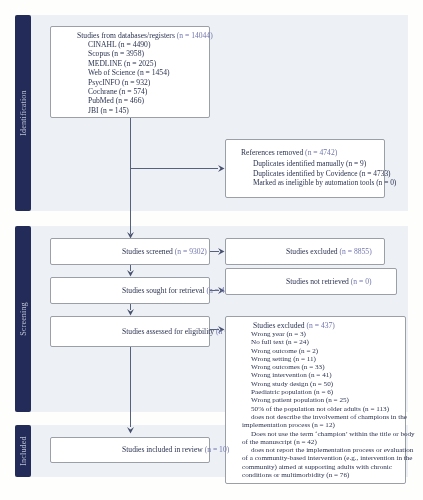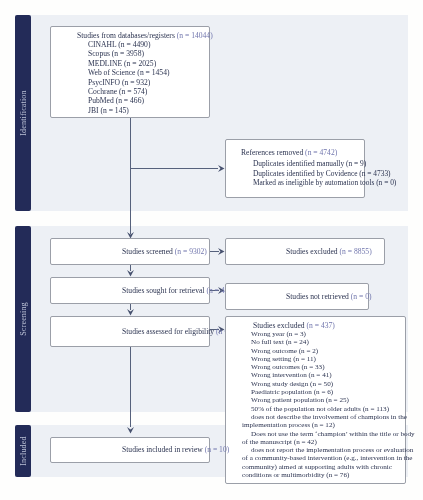--- a/index.html
+++ b/index.html
@@ -82,38 +82,38 @@
         <div>CINAHL (n = 4490)</div>
         <div>Scopus (n = 3958)</div>
         <div>MEDLINE (n = 2025)</div>
         <div>Web of Science (n = 1454)</div>
         <div>PsycINFO (n = 932)</div>
         <div>Cochrane (n = 574)</div>
         <div>PubMed (n = 466)</div>
         <div>JBI (n = 145)</div>
       </div>
     </div>
-<div class="box" style="left:225px;top:139px;width:140px;height:59px">
+<div class="box" style="left:225px;top:139px;width:160px;height:59px">
       <div class="ttl" style="left:3px;top:8px;"><span>References removed</span> <span class="cnt">(n = 4742)</span></div>
       <div class="itms nw" style="left:15px;top:19px;font-size:7.4px;line-height:9.5px;">
         <div>Duplicates identified manually (n = 9)</div>
         <div>Duplicates identified by Covidence (n = 4733)</div>
         <div>Marked as ineligible by automation tools (n = 0)</div>
       </div>
     </div>
 <div class="box" style="left:50px;top:238px;width:160px;height:27px">
       <div class="ctr"><span>Studies screened</span> <span class="cnt">(n = 9302)</span></div>
     </div>
 <div class="box" style="left:225px;top:238px;width:160px;height:27px">
       <div class="lft" style="left:3px;top:50%;transform:translateY(-50%);"><span>Studies excluded</span> <span class="cnt">(n = 8855)</span></div>
     </div>
 <div class="box" style="left:50px;top:277px;width:160px;height:27px">
       <div class="ctr"><span>Studies sought for retrieval</span> <span class="cnt">(n = 447)</span></div>
     </div>
-<div class="box" style="left:225px;top:283px;width:144px;height:27px">
+<div class="box" style="left:225px;top:268px;width:172px;height:27px">
       <div class="lft" style="left:3px;top:50%;transform:translateY(-50%);"><span>Studies not retrieved</span> <span class="cnt">(n = 0)</span></div>
     </div>
 <div class="box" style="left:50px;top:316px;width:160px;height:31px">
       <div class="ctr"><span>Studies assessed for eligibility</span> <span class="cnt">(n = 447)</span></div>
     </div>
 <div class="box" style="left:225px;top:316px;width:181px;height:168px">
       <div class="ttl" style="left:5px;top:4px;margin-left:10px;"><span>Studies excluded</span> <span class="cnt">(n = 437)</span></div>
       <div class="itms small" style="left:4px;top:13px;width:174px;">
         <div style="text-indent:9px;">Wrong year (n = 3)</div>
         <div style="text-indent:9px;">No full text (n = 24)</div>

